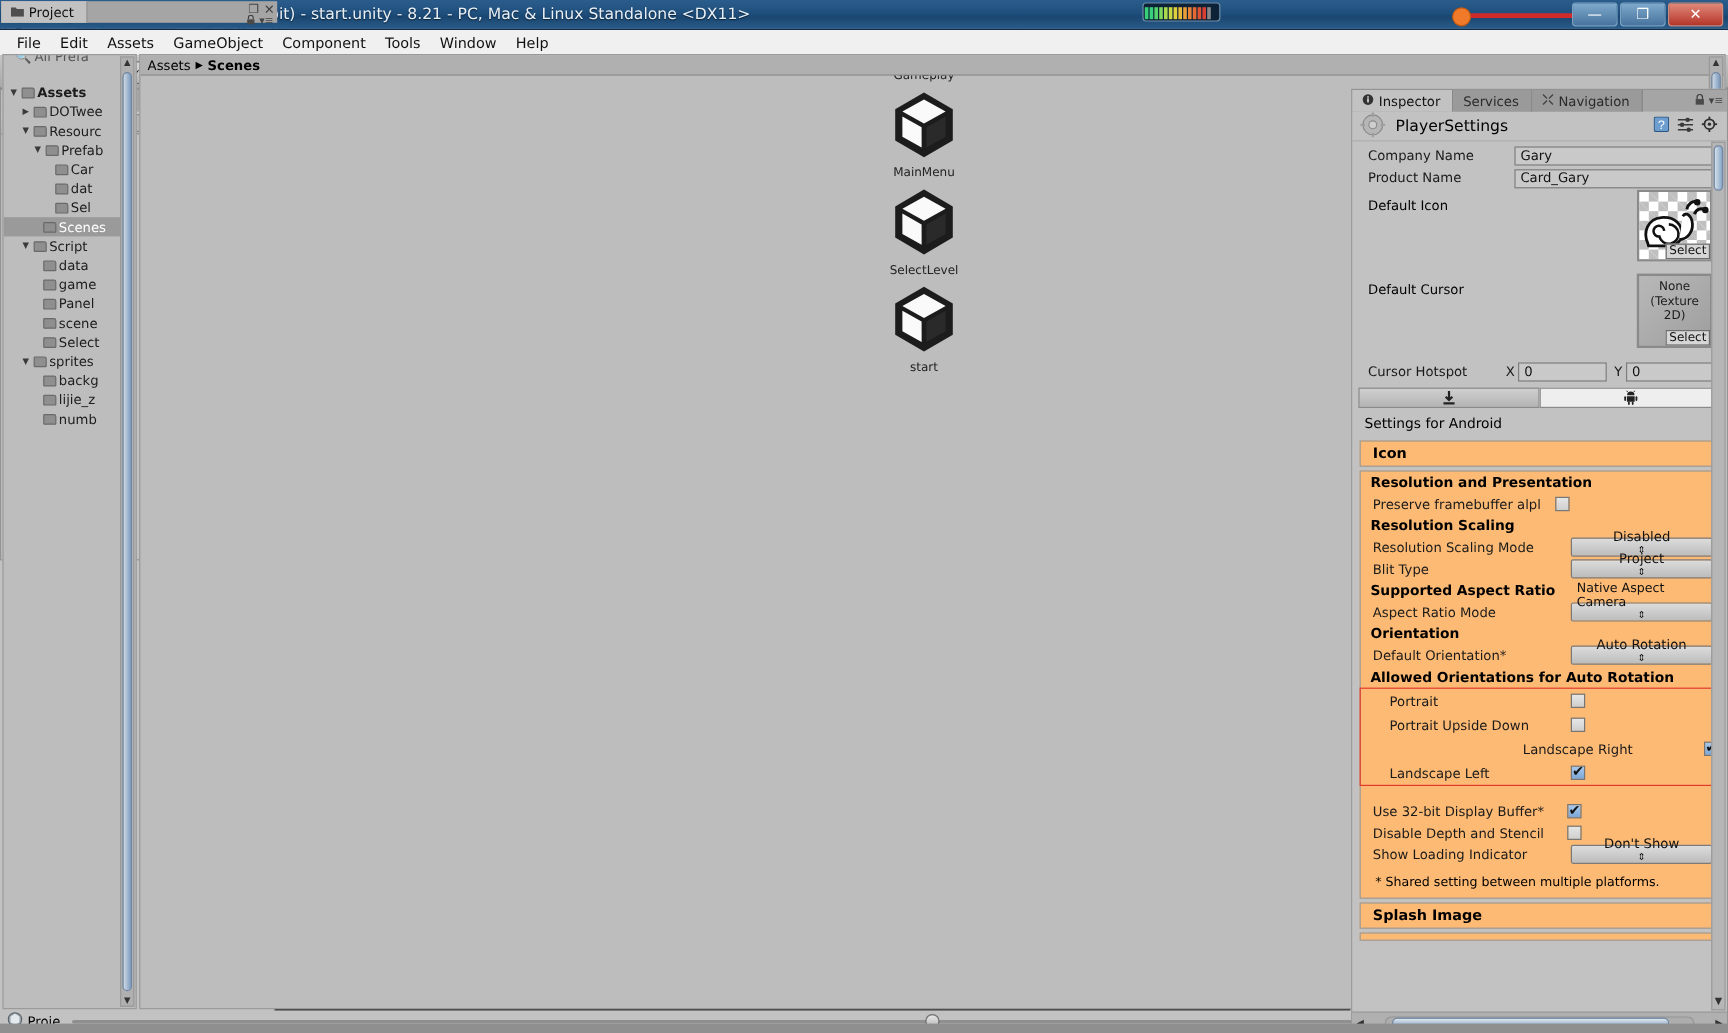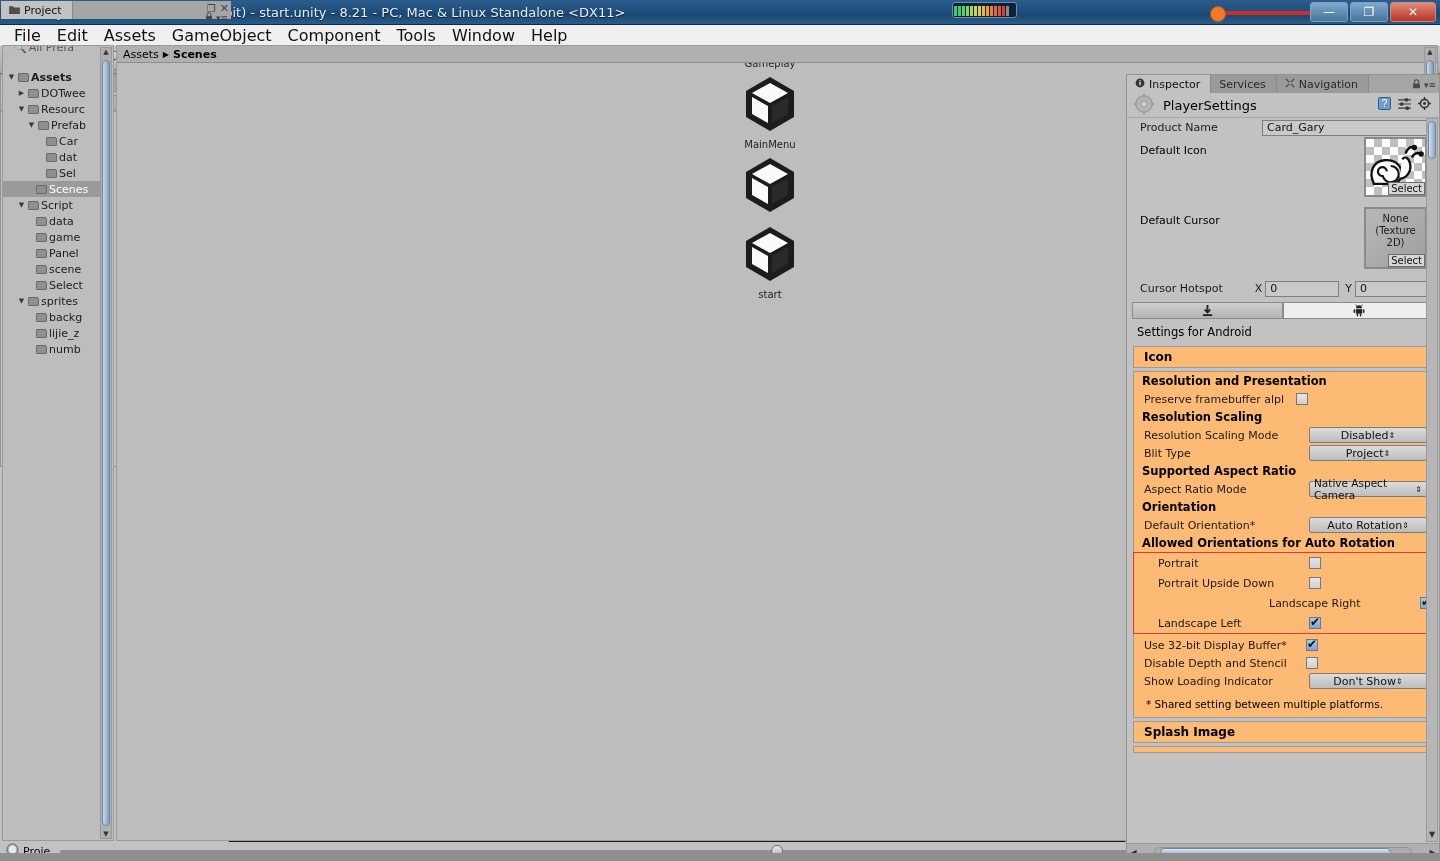--- a/index.html
+++ b/index.html
@@ -30,21 +30,21 @@
   .winbtns { position:absolute; right:4px; top:2px; display:flex; gap:2px; }
   .winbtn { width:38px; height:20px; border:1px solid #7aa3c4; border-radius:3px;
     background: linear-gradient(to bottom,#7fa9cc,#47749e);
     display:flex; align-items:center; justify-content:center; color:#fff; font-size:12px;}
   .winbtn.close { background: linear-gradient(to bottom,#e08a7a,#b5352a); border-color:#d08878; width:46px;}
 
   
   .menubar { position:absolute; left:0; top:25px; width:1440px; height:22px;
     background:#f0f0f0; display:flex; align-items:center; padding-left:6px;
     border-bottom:1px solid #b8b8b8;}
-  .menubar span { padding:2px 8px; font-size:16px; color:#111; }
+  .menubar span { padding:2px 8px; font-size:12px; color:#111; }
 
   
   .toolbar { position:absolute; left:0; top:47px; width:1440px; height:27px;
     background: linear-gradient(to bottom,#c4c4c4,#a8a8a8);
     border-bottom:1px solid #6e6e6e; display:flex; align-items:center;}
   .tgroup { display:flex; margin-left:8px; }
   .tbtn { height:19px; min-width:31px; padding:0 5px;
     background: linear-gradient(to bottom,#d8d8d8,#b6b6b6);
     border:1px solid #707070; margin-left:-1px;
     display:flex; align-items:center; justify-content:center; font-size:11px; color:#1a1a1a;}
@@ -122,22 +122,22 @@
 
   
   #inspector { left:1126px; top:74px; width:314px; height:787px; }
   .insp-head { height:25px; background:#c2c2c2; display:flex; align-items:center; gap:8px; padding-left:6px; border-bottom:1px solid #a8a8a8;}
   .insp-body { position:absolute; left:0; top:43px; right:0; bottom:18px; overflow:hidden; background:#c2c2c2;}
   .frow { display:flex; align-items:center; height:19px; padding-left:13px; font-size:11px; color:#1a1a1a;}
   .flabel { width:122px; }
   .finput { height:16px; background:#c9c9c9; border:1px solid #7e7e7e; flex:1; margin-right:10px;
             display:flex; align-items:center; padding-left:4px; font-size:11px; color:#111;}
   .fpop { height:16px; background:linear-gradient(to bottom,#dcdcdc,#bcbcbc); border:1px solid #7b7b7b;
-          border-radius:2px; display:flex; align-items:center; justify-content:center;
-          padding:0 4px; font-size:11px; color:#111;}
+          border-radius:2px; display:flex; align-items:center; justify-content:flex-end;
+          padding:0 4px; font-size:11px; color:#111;flex-direction:column;}
   .chk { width:12px; height:12px; background:linear-gradient(to bottom,#e6e6e6,#cfcfcf); border:1px solid #767676;
          display:inline-block; position:relative;}
   .chk.on { background:linear-gradient(to bottom,#a8c8ea,#7ba7d8);}
   .chk.on::after{ content:"✔"; position:absolute; left:0px; top:-3px; font-size:12px; color:#111;}
   .objfield { background:linear-gradient(135deg,#b8b8b8,#9e9e9e); border:2px solid #8a8a8a; position:relative;}
   .selbtn { position:absolute; right:0; bottom:0; background:#d6d6d6; border:1px solid #6d6d6d;
     font-size:10px; padding:0 2px; color:#111;}
   .checkerbg { background-image:
       linear-gradient(45deg,#bfbfbf 25%,transparent 25%,transparent 75%,#bfbfbf 75%),
       linear-gradient(45deg,#bfbfbf 25%,transparent 25%,transparent 75%,#bfbfbf 75%);
@@ -671,20 +671,21 @@
             </svg>
             <div class="lbl">MainMenu</div>
           </div>
           <div class="assetcell">
             <svg width="64" height="62" viewBox="0 0 64 62">
               <path d="M32 4 L56 18 L56 44 L32 58 L8 44 L8 18 Z" fill="#1c1c1c"></path>
               <path d="M32 10 L50 20 L32 30 L14 20 Z" fill="#fafafa"></path>
               <path d="M14 24 L30 33 L30 50 L14 41 Z" fill="#fafafa"></path>
               <path d="M50 24 L34 33 L34 50 L50 41 Z" fill="#2a2a2a"></path>
             </svg>
+            <div class="lbl">SelectLevel</div>
           </div>
           <div class="assetcell">
             <svg width="64" height="62" viewBox="0 0 64 62">
               <path d="M32 4 L56 18 L56 44 L32 58 L8 44 L8 18 Z" fill="#1c1c1c"></path>
               <path d="M32 10 L50 20 L32 30 L14 20 Z" fill="#fafafa"></path>
               <path d="M14 24 L30 33 L30 50 L14 41 Z" fill="#fafafa"></path>
               <path d="M50 24 L34 33 L34 50 L50 41 Z" fill="#2a2a2a"></path>
             </svg>
             <div class="lbl">start</div>
           </div>
@@ -784,20 +785,24 @@
                 <rect x="0" y="6.2" width="2.6" height="1.6"></rect>
                 <rect x="11.4" y="6.2" width="2.6" height="1.6"></rect>
               </g>
             </svg>
         </span>
       </span>
     </div>
 
     <div class="insp-body">
 
+      <div class="frow" style="margin-top:2px">
+        <span class="flabel">Company Name</span>
+        <span class="finput">Gary</span>
+      </div>
       <div class="frow">
         <span class="flabel">Product Name</span>
         <span class="finput">Card_Gary</span>
       </div>
 
       <div style="position:relative; height:70px;">
         <span style="position:absolute; left:13px; top:7px; font-size:11px;">Default Icon</span>
         <div class="objfield checkerbg" style="position:absolute; right:12px; top:0; width:63px; height:60px;">
           <svg width="58" height="52" viewBox="0 0 60 48" style="position:absolute; left:1px; top:3px;">
             <path d="M40 9 c1 -5 5 -7.5 8.5 -6.5" fill="none" stroke="#111" stroke-width="2.6"></path>
@@ -910,21 +915,21 @@
           <div class="frow" style="padding-left:24px; height:20px;justify-content:flex-end;">
             <span style="width:151px">Landscape Right</span>
             <span class="chk on"></span>
           </div>
           <div class="frow" style="padding-left:24px; height:20px;">
             <span style="width:151px">Landscape Left</span>
             <span class="chk on"></span>
           </div>
         </div>
 
-        <div class="frow" style="padding-left:10px; height:18px; margin-top:2px;">
+        <div class="frow" style="padding-left:10px; height:18px; margin-top:12px;">
           <span style="width:162px; white-space:nowrap; overflow:hidden;">Use 32-bit Display Buffer*</span>
           <span class="chk on"></span>
         </div>
         <div class="frow" style="padding-left:10px; height:18px;">
           <span style="width:162px; white-space:nowrap; overflow:hidden;">Disable Depth and Stencil</span>
           <span class="chk"></span>
         </div>
         <div class="frow" style="padding-left:10px; height:18px;">
           <span style="width:165px">Show Loading Indicator</span>
           <span class="fpop" style="width:118px">

